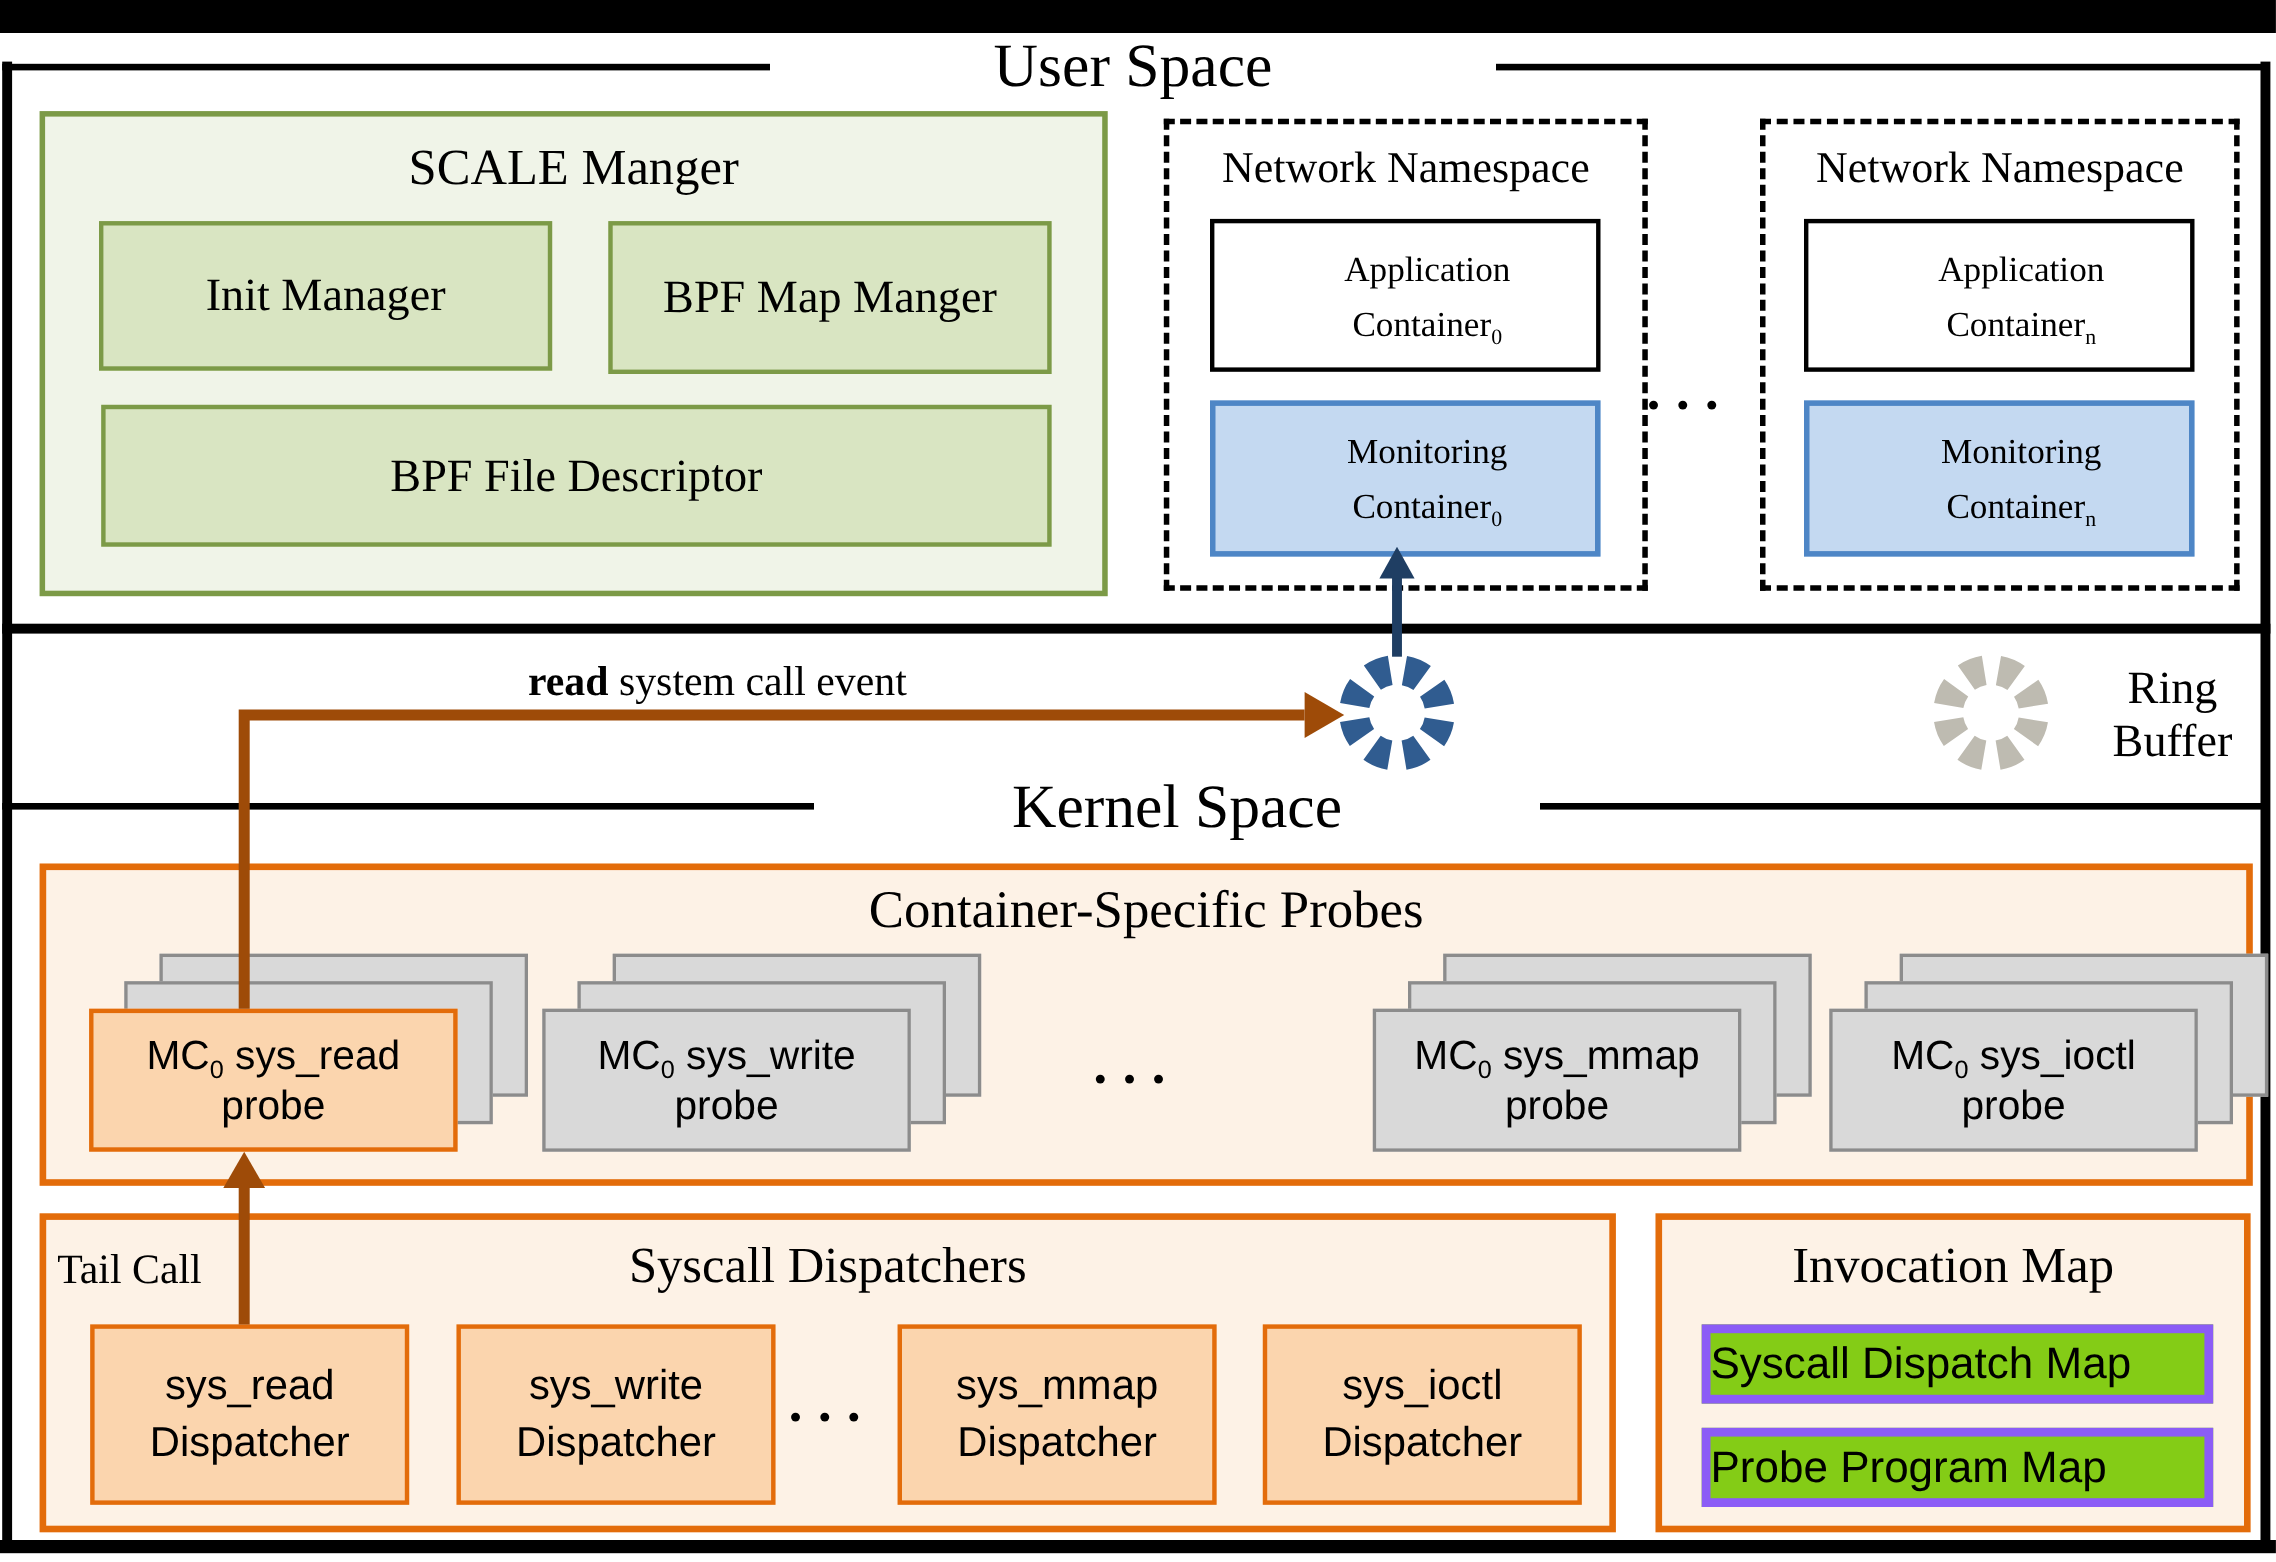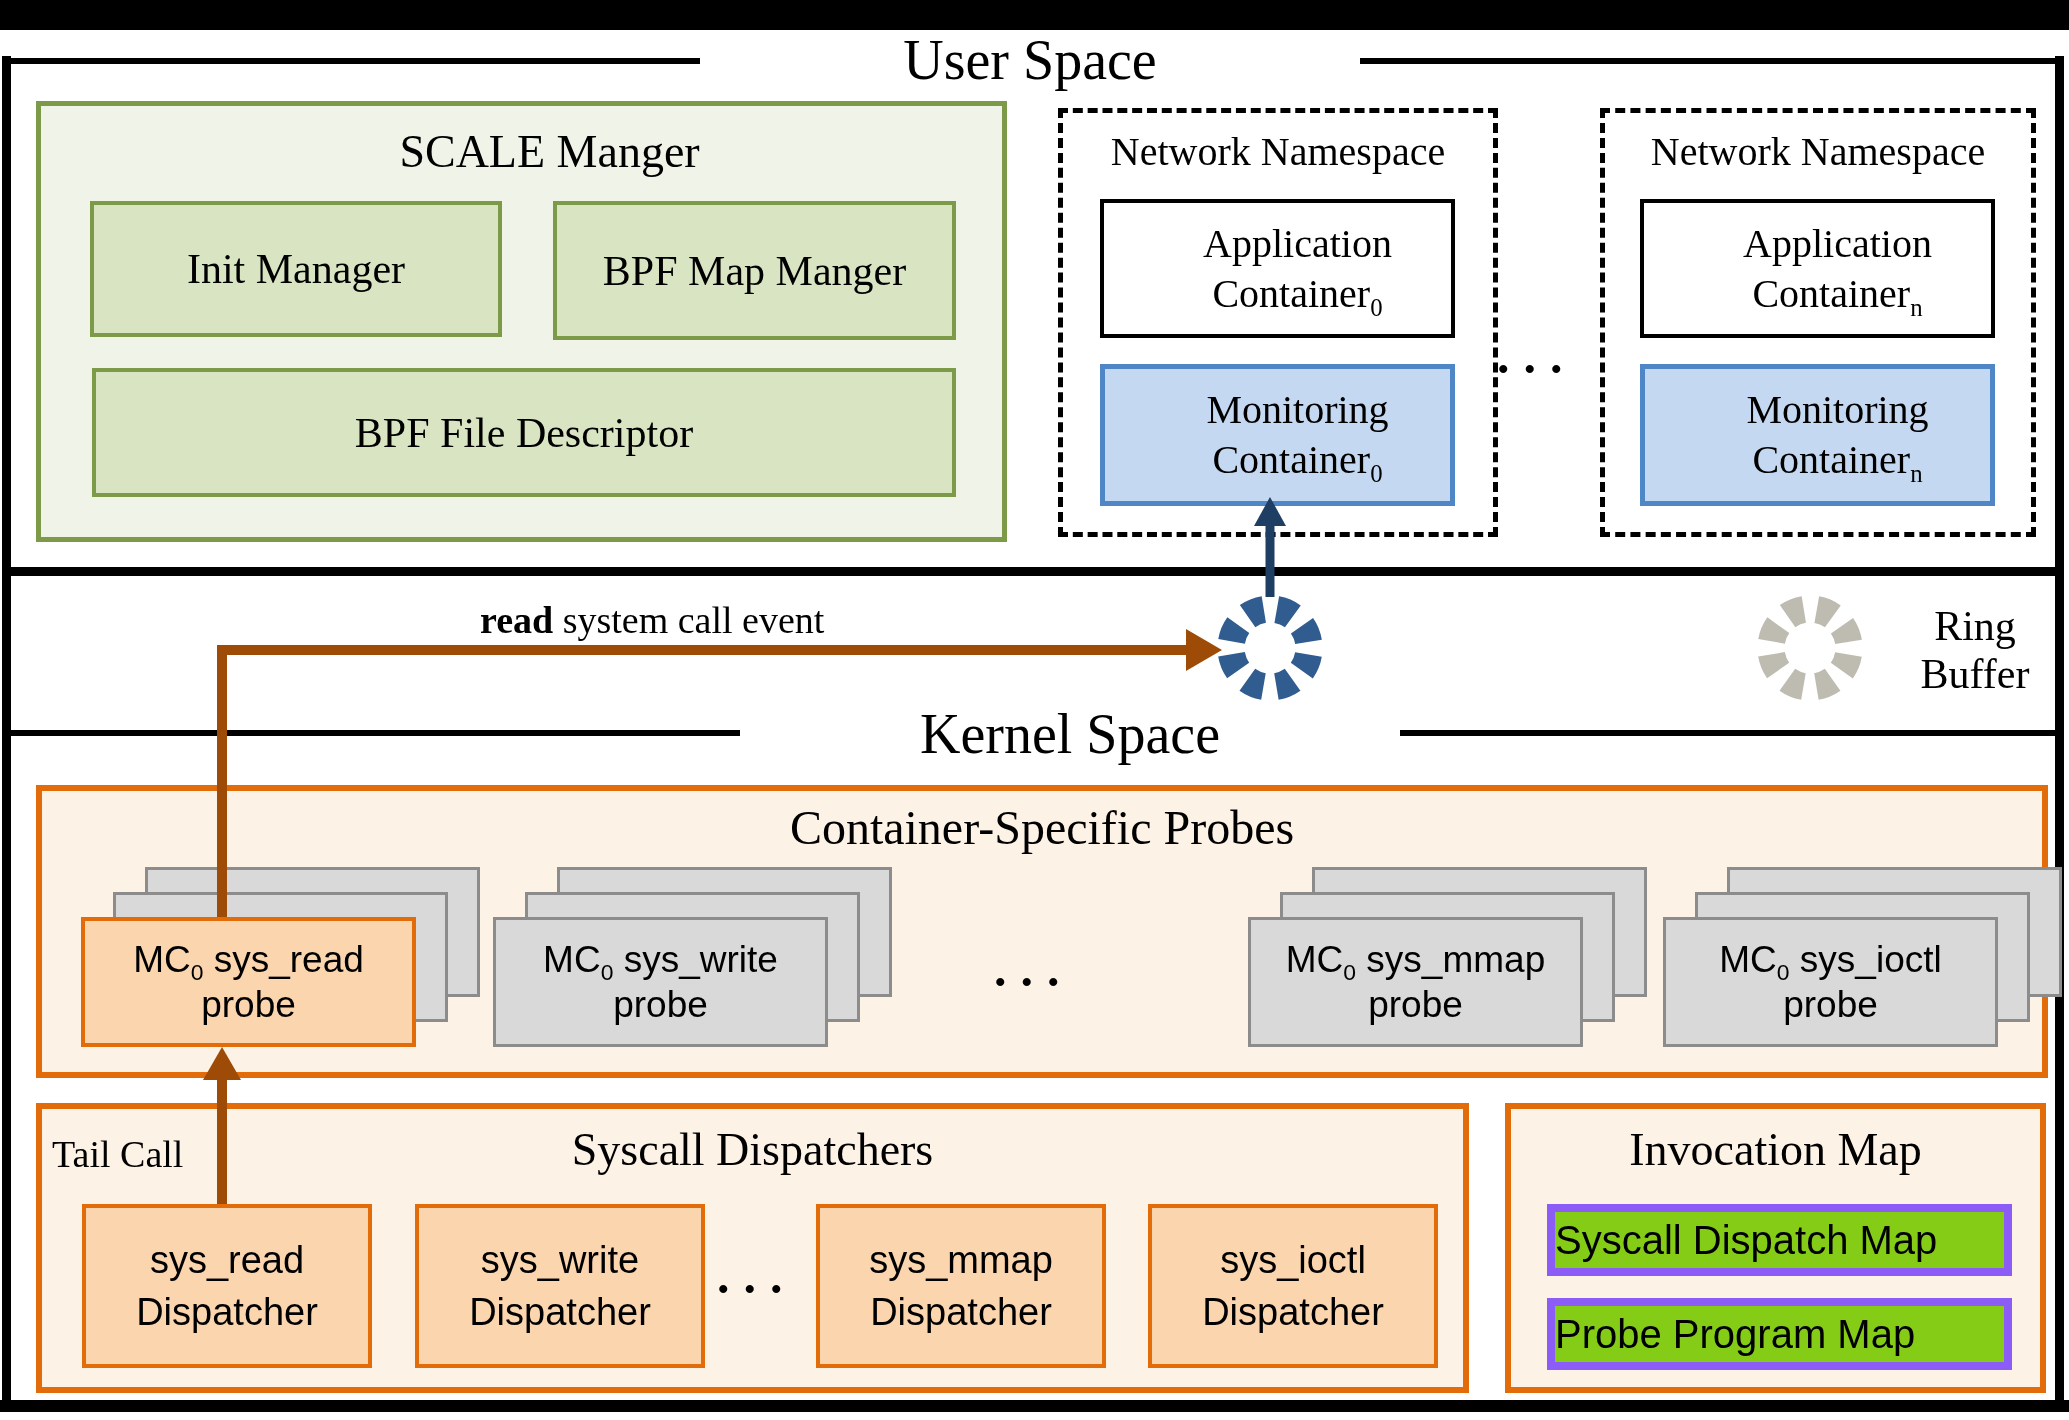--- a/index.html
+++ b/index.html
@@ -12,28 +12,28 @@
   .sans{font-family:"Liberation Sans", sans-serif;}
   
   .bar{background:#000;}
   
   .space-title{font-size:56px;text-align:center;white-space:nowrap;}
   .title-line{background:#000;height:6px;}
   
   .green-outer{background:#F0F4E8;border:5px solid #7C9A47;box-sizing:border-box;}
   .green-inner{background:#D9E5C2;border:4px solid #7C9A47;box-sizing:border-box;
     display:flex;align-items:center;justify-content:center;font-size:42px;text-align:center;}
-  .scale-title{font-size:46px;text-align:center;margin-left:28px;}
+  .scale-title{font-size:46px;text-align:center;}
   
   .ns-box{border:5px dashed #000;box-sizing:border-box;background:transparent;}
   .ns-label{font-size:40px;text-align:center;white-space:nowrap;}
   .app-box{background:#fff;border:4px solid #000;box-sizing:border-box;}
   .mon-box{background:#C4D9F1;border:5px solid #4E86C6;box-sizing:border-box;}
   .cbox{display:flex;align-items:center;justify-content:center;text-align:center;
-    font-size:40px;line-height:50px;padding-left:40px;}
+    font-size:32px;line-height:50px;padding-left:40px;}
   sub{font-size:0.62em;line-height:0;}
   .dots{font-size:30px;letter-spacing:16px;font-weight:bold;white-space:nowrap;}
   
   .read-label{font-size:38px;white-space:nowrap;}
   .ringbuf-label{font-size:42px;line-height:48px;text-align:center;}
   
   .orange-container{background:#FDF2E6;border:6px solid #E36C0A;box-sizing:border-box;}
   .probes-title{font-size:48px;text-align:center;}
   .card{width:335px;height:130px;box-sizing:border-box;display:flex;flex-direction:column;
     align-items:center;justify-content:center;font-size:37px;line-height:45px;text-align:center;}

